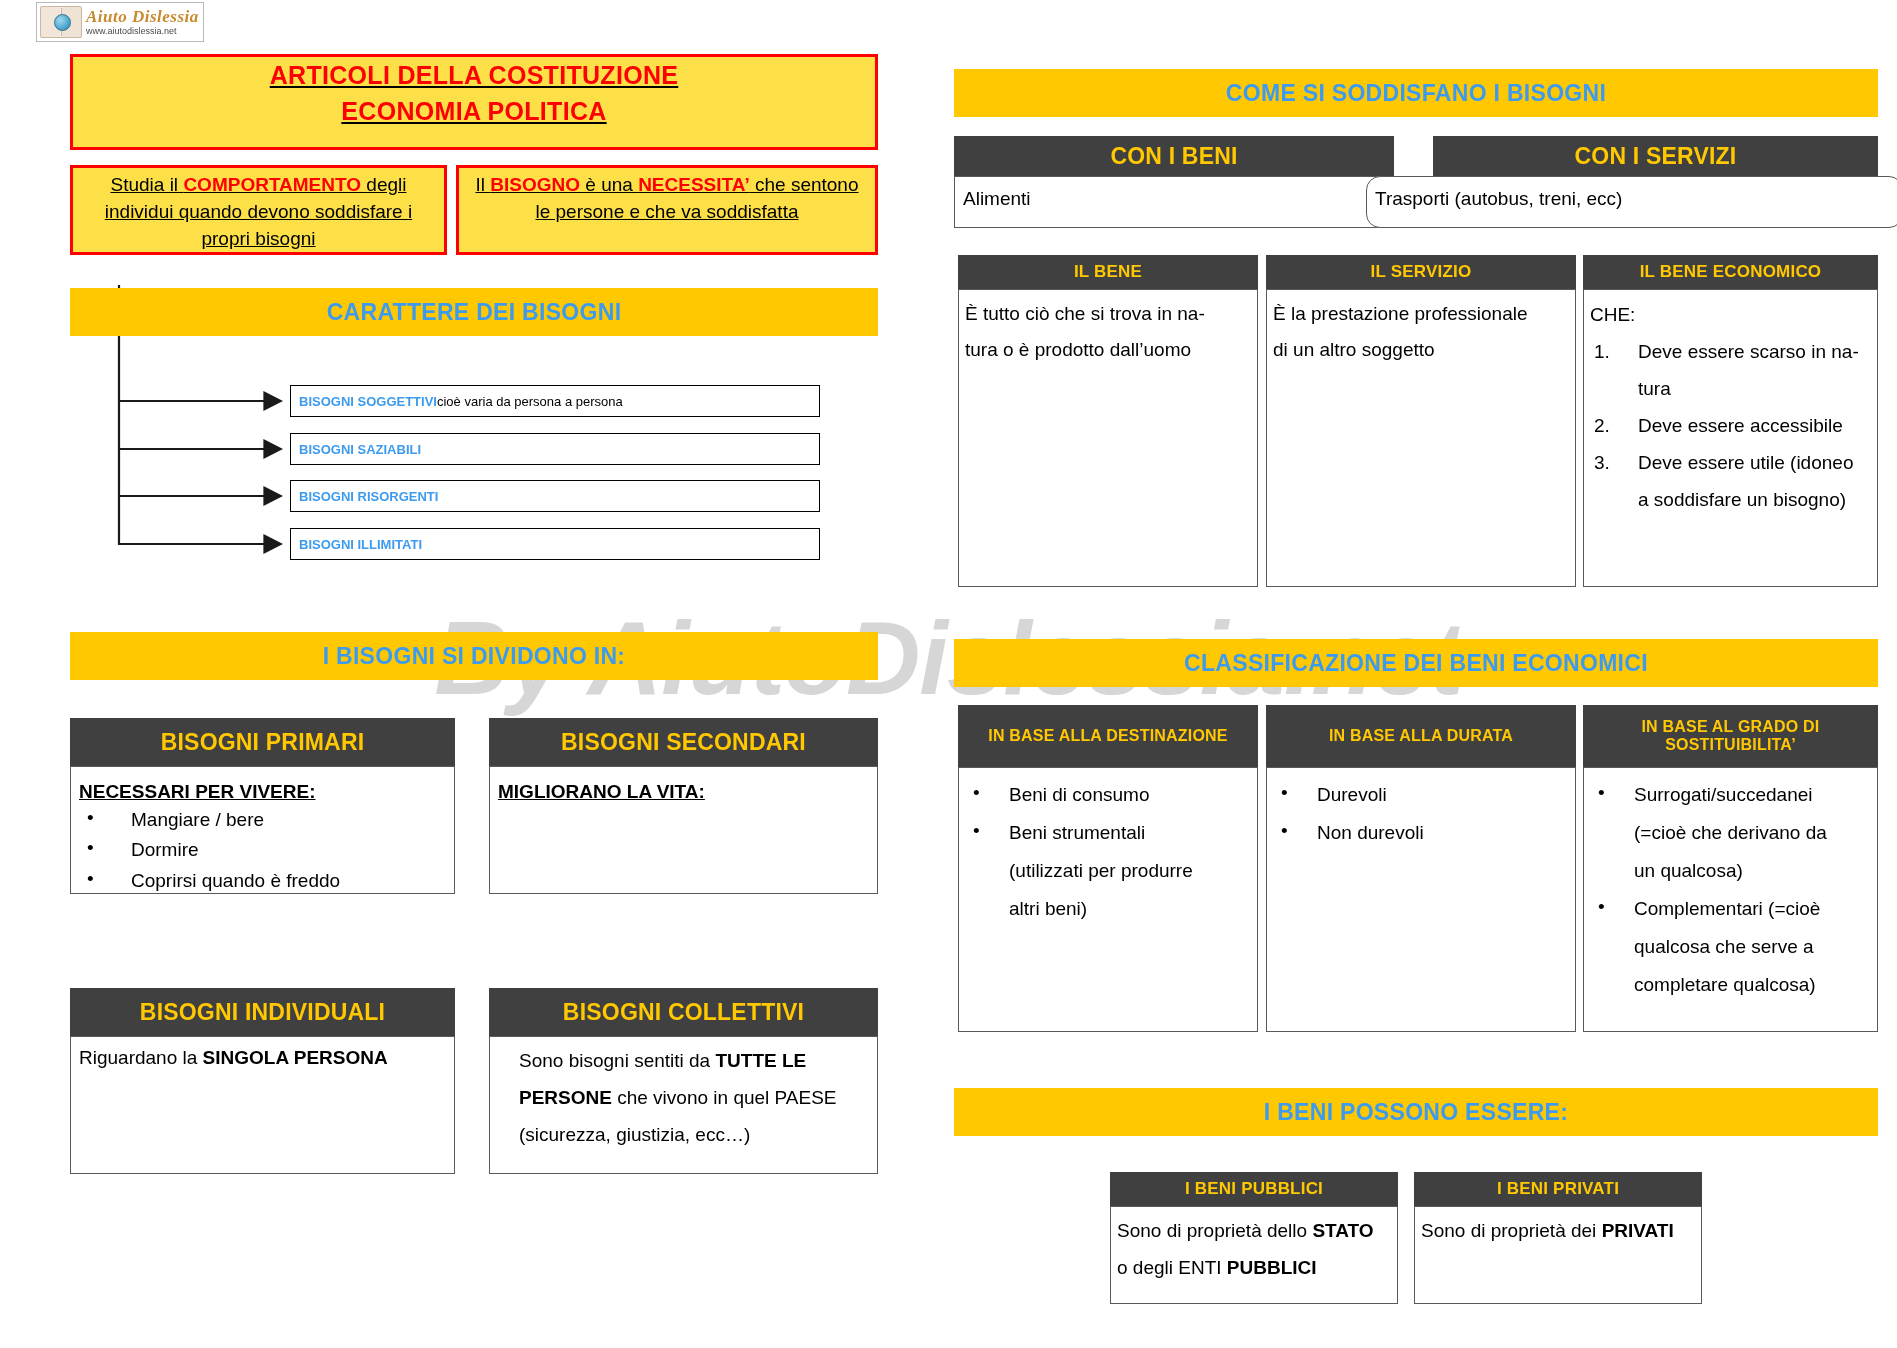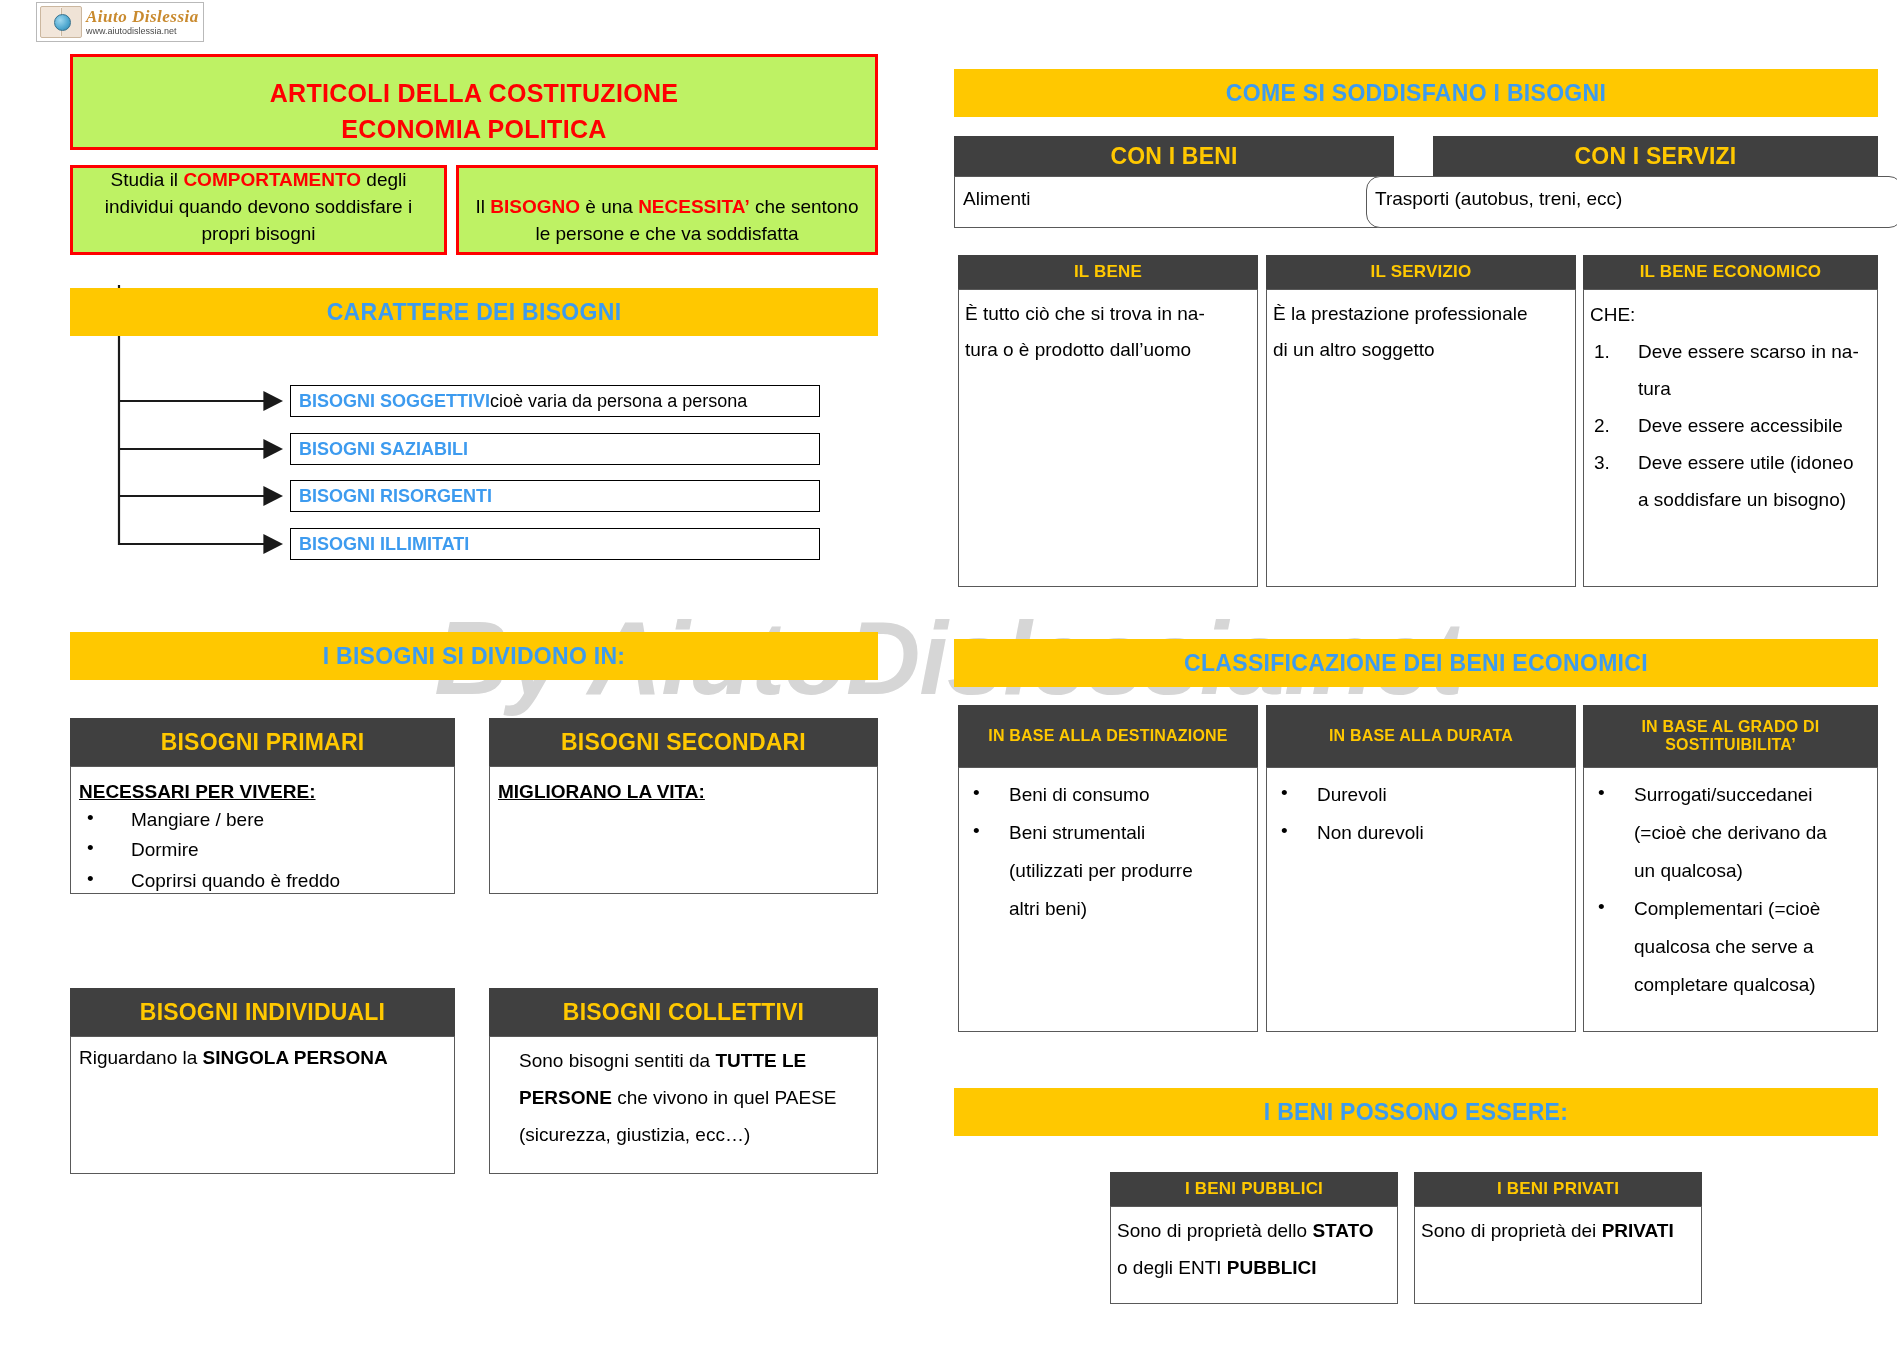--- a/index.html
+++ b/index.html
@@ -79,25 +79,26 @@
     font-size: 9px;
     color: #4a4a4a;
     margin-top: 2px;
   }
 
   
   .block { position: absolute; z-index: 2; }
 
   .redbox {
     border: 3px solid #ff0000;
-    background: #bef264;
+    background: #fde047;
     display: flex;
-    align-items: flex-end;
+    align-items: flex-start;
     justify-content: center;
     text-align: center;
+    text-decoration: underline;
   }
   .redtitle {
     color: #ff0000;
     font-weight: bold;
     font-size: 25px;
     line-height: 1.45;
     letter-spacing: .3px;
   }
   .redtext {
     font-size: 19px;
@@ -149,21 +150,21 @@
   }
   .whitebox .body.tight { line-height: 1.35; }
 
   
   .listrow {
     border: 1px solid #000000;
     background: #ffffff;
     display: flex;
     align-items: center;
     padding-left: 8px;
-    font-size: 18px;
+    font-size: 13px;
     color: #000;
     z-index: 3;
   }
   .listrow .kw { color: #3d9bef; font-weight: bold; }
 
   
   #connectors { position: absolute; left: 0; top: 0; z-index: 1; }
 
   
   ul.bul {

